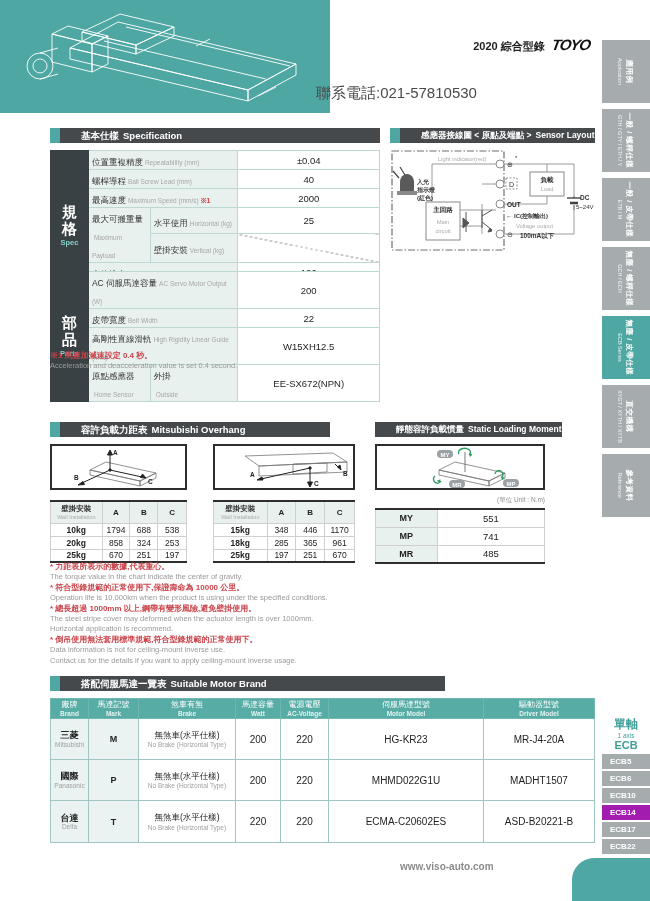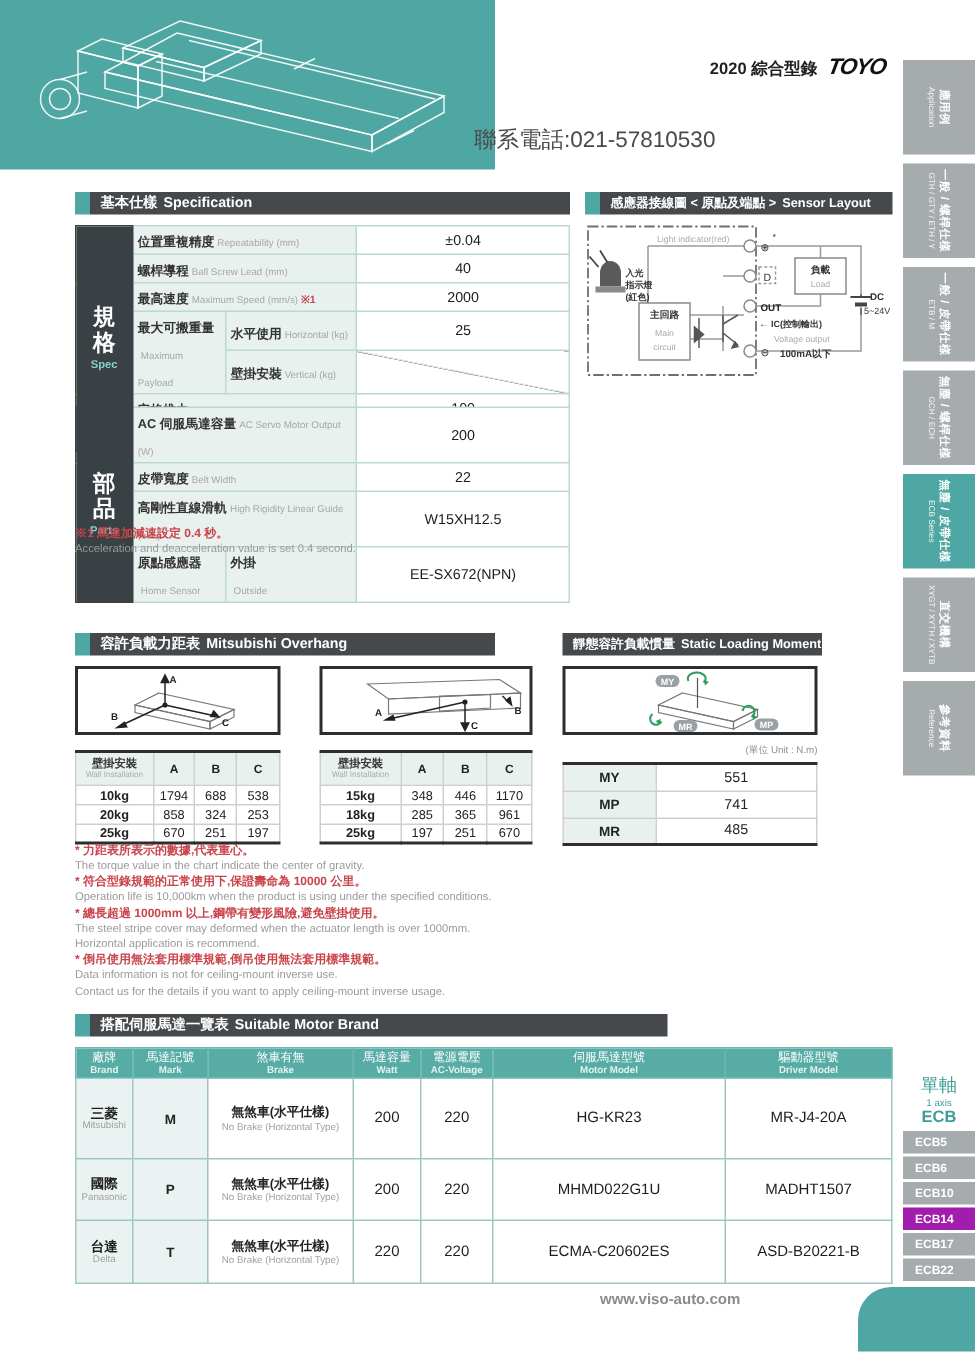--- a/index.html
+++ b/index.html
@@ -17,42 +17,42 @@
   .phone{left:316px;top:84px;width:260px;text-align:left;font-size:15px;color:#4a4a4a}
 
   
   .stab{left:602px;width:48px;background:#A6ABAE;overflow:hidden}
   .stab.active{background:#4EA7A2}
   .vt{transform-origin:top left;transform:rotate(90deg) translateY(-48px);
       display:flex;flex-direction:column;justify-content:center;align-items:center;gap:1px;height:48px;text-align:center}
   .vt .zh{color:#fff;font-size:7.5px;font-weight:bold;white-space:nowrap;letter-spacing:.5px}
   .vt .en{color:#f2f5f5;font-size:5.5px;white-space:nowrap}
   .series{left:602px;top:714px;width:48px;text-align:center;color:#3E9E98;line-height:1.1}
-  .series .zh{font-size:12px;font-weight:normal}
+  .series .zh{font-size:12px;font-weight:bold}
   .series .en{font-size:6.5px;display:block}
   .series .code{font-size:11px;font-weight:bold;display:block}
   .mtab{left:602px;width:48px;height:15px;background:#A6ABAE;color:#fff;
         font-size:8px;font-weight:bold;line-height:15px;padding-left:8px;box-sizing:border-box}
   .mtab.active{background:#a21caf}
   .corner{left:572px;top:858px;width:78px;height:43px;background:#4EA7A2;border-top-left-radius:22px}
 
   
   .sec{display:flex;height:15px}
   .sec .sq{width:10px;background:#4EA7A2}
-  .sec .bar{flex:1;background:#45494B;color:#fff;font-size:9.5px;font-weight:bold;line-height:15px;padding-left:7px;white-space:nowrap}
+  .sec .bar{flex:1;background:#45494B;color:#fff;font-size:9.5px;font-weight:bold;line-height:15px;padding-left:21px;white-space:nowrap}
   .sec .bar .en{margin-left:4px}
 
   
   table{border-collapse:collapse}
   .spec td,.spec th{border:1px solid #BBD8D4;padding:0 3px;box-sizing:border-box}
   .spec .vhead{background:#3A4144;border-color:#3A4144;text-align:center;vertical-align:middle;padding:0}
   .vhead .zh{color:#fff;font-size:15px;font-weight:bold;line-height:1.08}
   .vhead .en{color:#86D2CB;font-size:7.5px;display:block;margin-top:1px}
   .spec .lbl{background:#E9F1EF;text-align:left}
-  .lbl .zh{font-size:8.5px;font-weight:bold;color:#333}
+  .lbl .zh{font-size:8.5px;font-weight:normal;color:#333}
   .lbl .en{font-size:6.5px;color:#A7A7A7;margin-left:2px}
   .lbl .flag{font-size:7px;color:#C9444B;font-weight:bold;margin-left:2px}
   .spec .val{text-align:center;font-size:9.5px;color:#1e1e1e;background:#fff}
   .spec .val .ve{font-size:6.5px;color:#A7A7A7;margin-left:2px;font-weight:normal}
   .spec .diag{background:linear-gradient(to top right,#fff 49.5%,#9a9a9a 49.5%,#9a9a9a 50.5%,#fff 50.5%)}
 
   .noteln{font-size:8px;line-height:10.4px;white-space:nowrap}
   .noteln.red{color:#C9444B;font-weight:bold}
   .noteln.gry{color:#9A9A9A;font-size:7.5px;font-weight:normal}
 
@@ -74,21 +74,21 @@
 
   
   .mt th,.mt td{border:1px solid #9FC6C2;padding:0;text-align:center;box-sizing:border-box}
   .mt th{background:#57ACA6;border-color:#6FB8B2}
   .mt .hz{display:block;color:#fff;font-size:8px;font-weight:normal;line-height:1.15}
   .mt .he{display:block;color:#E3F2F0;font-size:6.5px}
   .mt td.mint{background:#EAF3F1}
   .mt .bz{font-size:9px;font-weight:bold;color:#222;line-height:1.2}
   .mt .be{font-size:6.5px;color:#A0A0A0}
   .mt td.mk{font-size:9px;font-weight:bold;color:#222}
-  .mt .kz{font-size:8.5px;font-weight:bold;color:#222;line-height:1.3}
+  .mt .kz{font-size:8.5px;font-weight:normal;color:#222;line-height:1.3}
   .mt .ke{font-size:6.5px;color:#A0A0A0}
   .mt td.num,.mt td.mod{font-size:10px;color:#1e1e1e}
 
   .website{left:400px;top:861px;width:160px;text-align:left;font-size:10px;font-weight:bold;color:#8B8B8B}
 
   svg text{font-family:"Liberation Sans",sans-serif}
 </style>
 </head>
 <body>
 
@@ -466,21 +466,21 @@
   </table>
 
 <div class="abs" style="left:50px;top:562px">
   <div class="noteln red">* 力距表所表示的數據,代表重心。</div>
   <div class="noteln gry">The torque value in the chart indicate the center of gravity.</div>
   <div class="noteln red">* 符合型錄規範的正常使用下,保證壽命為 10000 公里。</div>
   <div class="noteln gry">Operation life is 10,000km when the product is using under the specified conditions.</div>
   <div class="noteln red">* 總長超過 1000mm 以上,鋼帶有變形風險,避免壁掛使用。</div>
   <div class="noteln gry">The steel stripe cover may deformed when the actuator length is over 1000mm.</div>
   <div class="noteln gry">Horizontal application is recommend.</div>
-  <div class="noteln red">* 倒吊使用無法套用標準規範,倒吊使用無法套用標準規範。</div>
+  <div class="noteln red">* 倒吊使用無法套用標準規範,符合型錄規範的正常使用下。</div>
   <div class="noteln gry">Data information is not for ceiling-mount inverse use.</div>
   <div class="noteln gry">Contact us for the details if you want to apply ceiling-mount inverse usage.</div>
 </div>
 
 <div class="abs sec" style="left:375px;top:422px;width:167px">
   <div class="sq"></div>
   <div class="bar" style="font-size:8.5px"><span>靜態容許負載慣量</span><span class="en">Static Loading Moment</span></div>
 </div>
 
 <div class="abs dbox" style="left:375px;top:444px;width:170px;height:46px">
@@ -574,21 +574,21 @@
         </th>
     <th>
           <span class="hz">伺服馬達型號</span>
           <span class="he">Motor Model</span>
         </th>
     <th>
           <span class="hz">驅動器型號</span>
           <span class="he">Driver Model</span>
         </th>
   </tr>
-  <tr style="height:54px">
+  <tr style="height:41px">
     <td class="mint">
           <div class="bz">三菱</div>
           <div class="be">Mitsubishi</div>
         </td>
     <td class="mint mk">M</td>
     <td>
           <div class="kz">無煞車(水平仕樣)</div>
           <div class="ke">No Brake (Horizontal Type)</div>
         </td>
     <td class="num">200</td>

